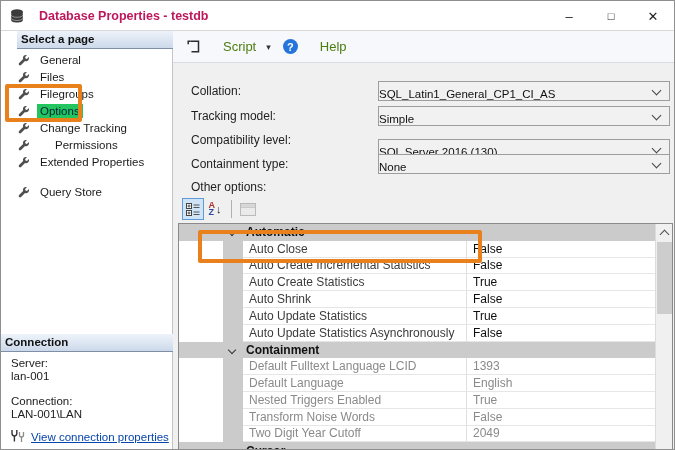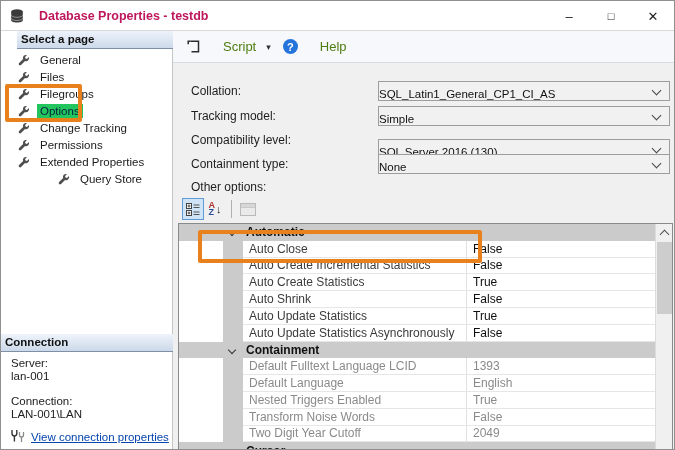--- a/index.html
+++ b/index.html
@@ -135,33 +135,33 @@
             <path d="M13.6 4.7a3.4 3.4 0 0 1-4.4 4.4L4.6 13.7a1.5 1.5 0 0 1-2.2-2.2L7 6.9a3.4 3.4 0 0 1 4.4-4.4L9.2 4.7l.5 1.7 1.7.5z" fill="#4f4f4f"></path>
           </svg>
         <span class="plabel sel">Options</span>
       </div>
       <div class="page-item" style="top:68px;">
         <svg class="wrench" viewBox="0 0 16 16">
             <path d="M13.6 4.7a3.4 3.4 0 0 1-4.4 4.4L4.6 13.7a1.5 1.5 0 0 1-2.2-2.2L7 6.9a3.4 3.4 0 0 1 4.4-4.4L9.2 4.7l.5 1.7 1.7.5z" fill="#4f4f4f"></path>
           </svg>
         <span class="plabel">Change Tracking</span>
       </div>
-      <div class="page-item" style="top:85px;">
+      <div class="page-item" style="top:85px;gap:15px;">
         <svg class="wrench" viewBox="0 0 16 16">
             <path d="M13.6 4.7a3.4 3.4 0 0 1-4.4 4.4L4.6 13.7a1.5 1.5 0 0 1-2.2-2.2L7 6.9a3.4 3.4 0 0 1 4.4-4.4L9.2 4.7l.5 1.7 1.7.5z" fill="#4f4f4f"></path>
           </svg>
         <span class="plabel">Permissions</span>
       </div>
       <div class="page-item" style="top:102px;">
         <svg class="wrench" viewBox="0 0 16 16">
             <path d="M13.6 4.7a3.4 3.4 0 0 1-4.4 4.4L4.6 13.7a1.5 1.5 0 0 1-2.2-2.2L7 6.9a3.4 3.4 0 0 1 4.4-4.4L9.2 4.7l.5 1.7 1.7.5z" fill="#4f4f4f"></path>
           </svg>
         <span class="plabel">Extended Properties</span>
       </div>
-      <div class="page-item" style="top:119px;padding-left:40px;">
+      <div class="page-item" style="top:132px;">
         <svg class="wrench" viewBox="0 0 16 16">
             <path d="M13.6 4.7a3.4 3.4 0 0 1-4.4 4.4L4.6 13.7a1.5 1.5 0 0 1-2.2-2.2L7 6.9a3.4 3.4 0 0 1 4.4-4.4L9.2 4.7l.5 1.7 1.7.5z" fill="#4f4f4f"></path>
           </svg>
         <span class="plabel">Query Store</span>
       </div>
     </div>
 
     <div class="side-header" style="top:303px;">Connection</div>
     <div class="conn-text" style="top:326px;">Server:</div>
     <div class="conn-text" style="top:339px;">lan-001</div>

